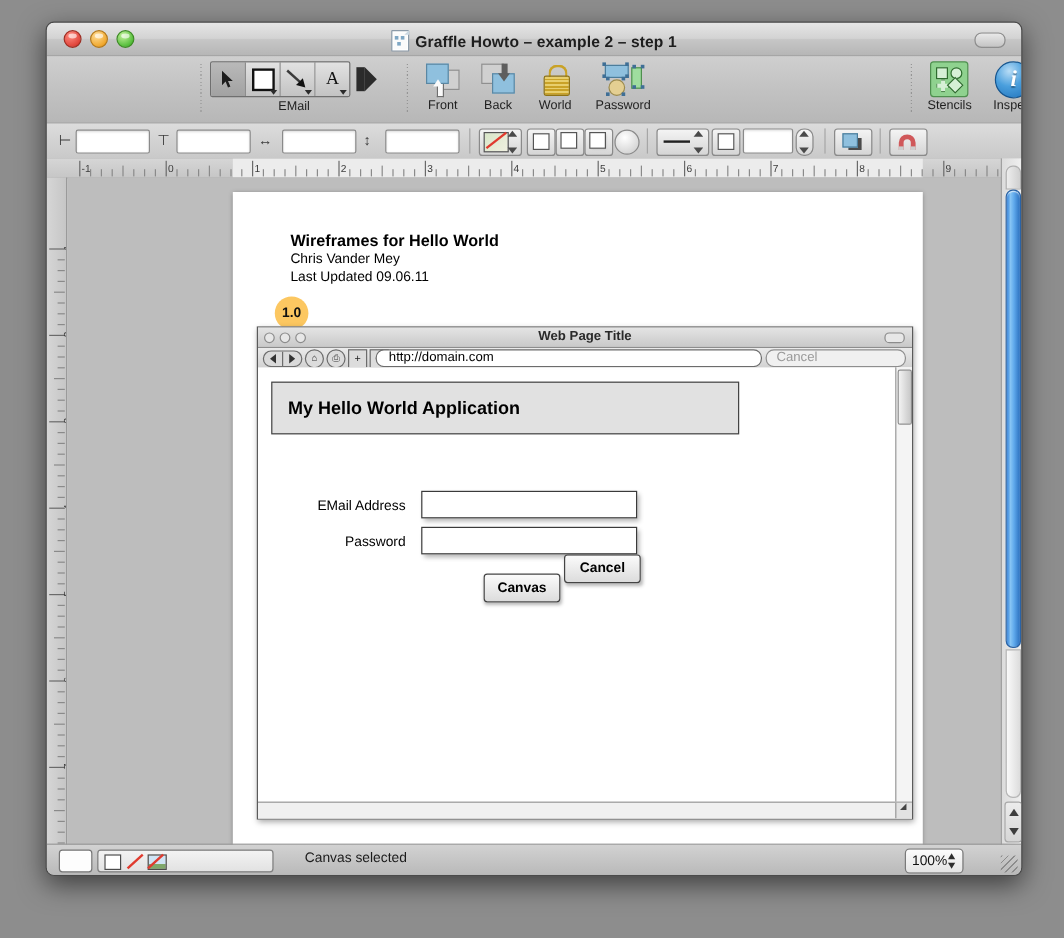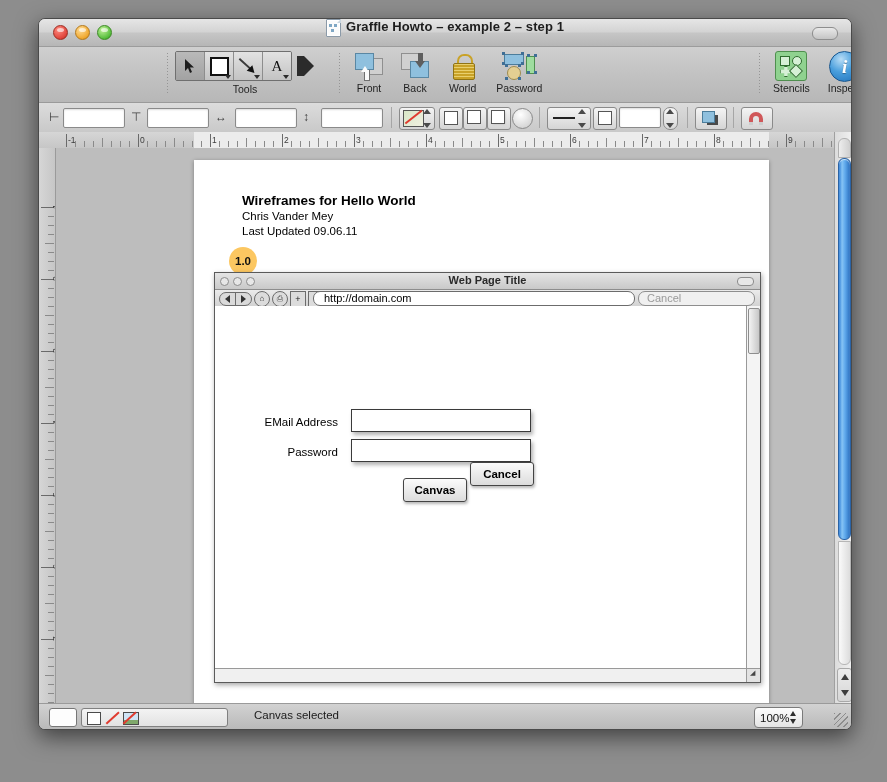--- a/index.html
+++ b/index.html
@@ -25,21 +25,21 @@
   }
   .traffic{position:absolute;left:14px;top:6px;display:flex;gap:7px;}
   .light{width:13px;height:13px;border-radius:50%;position:relative;}
   .light::after{content:"";position:absolute;left:2.5px;top:1.5px;width:7px;height:4px;
     border-radius:50%;background:rgba(255,255,255,.62);}
   .l-close{background:radial-gradient(circle at 35% 28%,#ff8b80,#e0453b 70%,#a32218);border:1px solid #9d2d22;}
   .l-min{background:radial-gradient(circle at 35% 28%,#ffdc96,#f0a82e 70%,#bd7a10);border:1px solid #b3781a;}
   .l-max{background:radial-gradient(circle at 35% 28%,#c2f19a,#56be3c 70%,#2e8a1e);border:1px solid #3d8a25;}
   .title-wrap{
     position:absolute;left:0;right:0;top:0;height:30px;
-    display:flex;align-items:flex-start;justify-content:center;gap:5px;
+    display:flex;align-items:center;justify-content:center;gap:5px;
   }
   .title-text{font-size:13px;color:#1d1d1d;font-weight:600;letter-spacing:.1px;}
   .doc-icon{width:13px;height:16px;background:#fbfbfb;border:1px solid #8b9aa8;border-radius:1px;
     position:relative;box-shadow:inset 0 0 0 1px #fff;}
   .doc-icon::before{content:"";position:absolute;left:2px;top:4px;width:8px;height:8px;
      background:
        linear-gradient(#7fa7c4,#7fa7c4) 0 0/3px 3px no-repeat,
        linear-gradient(#7fa7c4,#7fa7c4) 5px 0/3px 3px no-repeat,
        linear-gradient(#7fa7c4,#7fa7c4) 2px 5px/3px 3px no-repeat;}
   .doc-icon::after{content:"";position:absolute;right:-1px;top:-1px;border-width:0 0 4px 4px;
@@ -298,21 +298,21 @@
           <div class="toolcell">
             <div class="a-tool">A</div>
               <div class="caret"></div>
           </div>
         </div>
         <div class="shadeflip" style="margin-left:5px;">
             <s></s>
             <u></u>
           </div>
       </div>
-      <div class="lbl" style="font-size:10.5px;color:#1f1f1f;margin-top:2px;">Tools</div>
+      <div class="lbl" style="font-size:10.5px;color:#1f1f1f;margin-top:2px;">EMail</div>
     </div>
 
     <div class="sep" style="left:300px;"></div>
 
     <div class="tgroup" style="left:310px;">
       <div class="tbtn">
         <div class="glyph">
           <div class="ic-front">
               <div class="bk"></div>
               <div class="fr"></div>
@@ -673,20 +673,23 @@
           </div>
           <div class="urlfield">
             <div class="urltext">http://domain.com</div>
           </div>
           <div class="searchfield">
             <div class="searchtext">Cancel</div>
           </div>
         </div>
 
         <div class="b-body">
+          <div class="apphdr">
+            <span>My Hello World Application</span>
+          </div>
 
           <div class="flabel" style="left:13px;top:110px;">EMail Address</div>
           <div class="finput" style="left:136px;top:103px;"></div>
 
           <div class="flabel" style="left:13px;top:140px;">Password</div>
           <div class="finput" style="left:136px;top:133px;"></div>
 
           <div class="fbtn" style="left:188px;top:172px;width:62px;">Canvas</div>
           <div class="fbtn" style="left:255px;top:156px;width:62px;">Cancel</div>
         </div>

